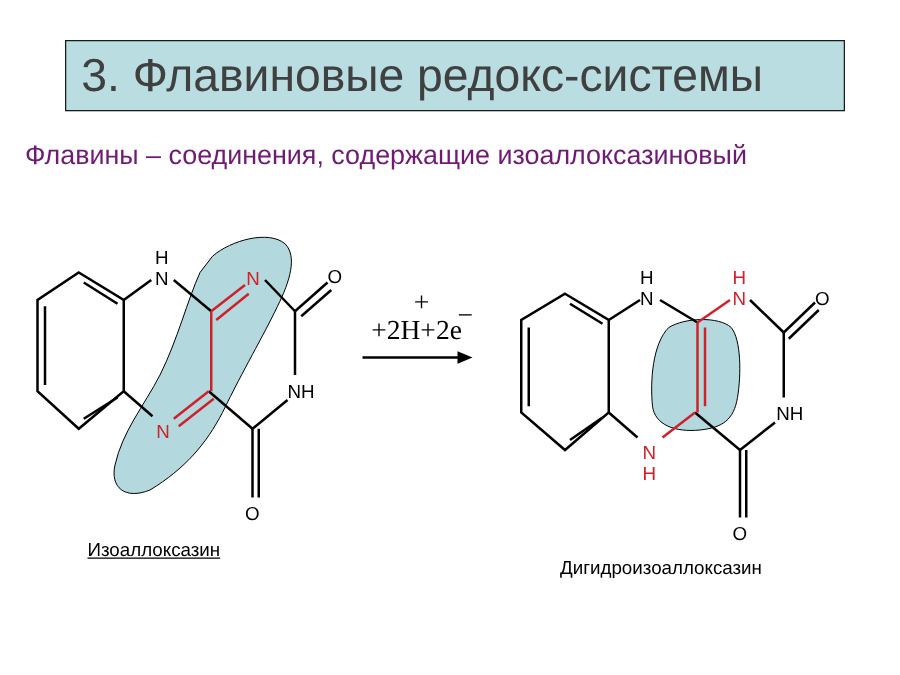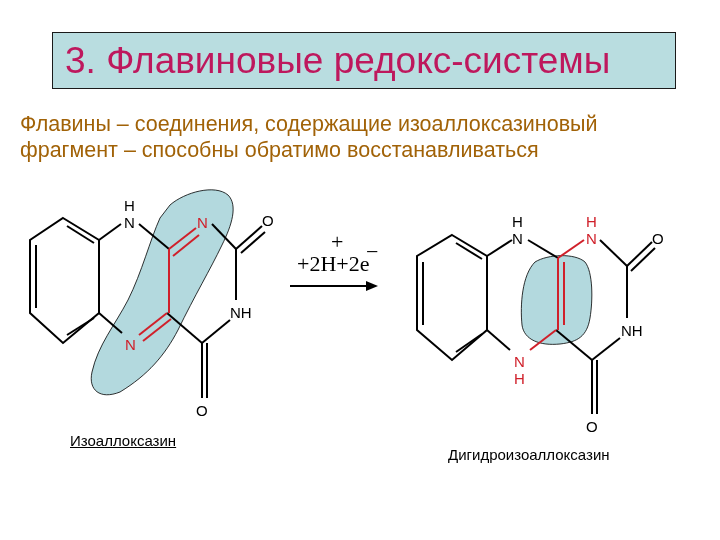--- a/index.html
+++ b/index.html
@@ -1,35 +1,34 @@
 <!DOCTYPE html>
 <html><head>
 <meta charset="utf-8">
 <style>
   html, body { margin: 0; padding: 0; }
   body { width: 720px; height: 540px; background: #ffffff; position: relative; overflow: hidden; font-family: "Liberation Sans", sans-serif; }
   .title-box { position: absolute; left: 52px; top: 32px; width: 624px; height: 57px; background: #b9dde0; border: 1px solid #1a1a1a; box-sizing: border-box; }
-  .title-text { position: absolute; left: 12px; top: 6px; font-size: 37px; color: #be185d; white-space: nowrap; line-height: 44px; }
-  .subtitle { position: absolute; left: 20px; top: 111px; font-size: 21.5px; line-height: 26px; color: #a16207; white-space: nowrap; }
+  .title-text { position: absolute; left: 12px; top: 6px; font-size: 37px; color: #404040; white-space: nowrap; line-height: 44px; }
+  .subtitle { position: absolute; left: 20px; top: 111px; font-size: 21.5px; line-height: 26px; color: #701a75; white-space: nowrap; text-align: center; }
   .subtitle div { height: 26px; }
   .diagram { position: absolute; left: 0; top: 0; width: 720px; height: 540px; }
   .label { position: absolute; font-size: 15px; color: #000; white-space: nowrap; }
   .atom { font-family: "Liberation Sans", sans-serif; font-size: 15px; }
   .eq { font-family: "Liberation Serif", serif; font-size: 22px; }
 </style>
 </head>
 <body>
 
 <div class="title-box">
   <div class="title-text">3. Флавиновые редокс-системы</div>
 </div>
 
 <div class="subtitle">
   <div>Флавины – соединения, содержащие изоаллоксазиновый</div>
-  <div>фрагмент – способны обратимо восстанавливаться</div>
 </div>
 
 <svg class="diagram" width="720" height="540" viewBox="0 0 720 540">
 
   <g>
 
     <path d="M 170 205 C 185 192, 215 184, 228 195 C 238 205, 232 225, 222 245 C 210 270, 195 295, 178 330 C 165 355, 148 375, 120 392 C 100 400, 88 390, 92 372 C 98 345, 115 325, 128 300 C 142 272, 150 240, 160 218 Z" fill="#b3d9de" stroke="#000" stroke-width="0.8"></path>
 
     <g stroke="#000" stroke-width="2" fill="none">
       <polygon points="63,218 99,240 99,313 63,343 30,313 30,240"></polygon>

